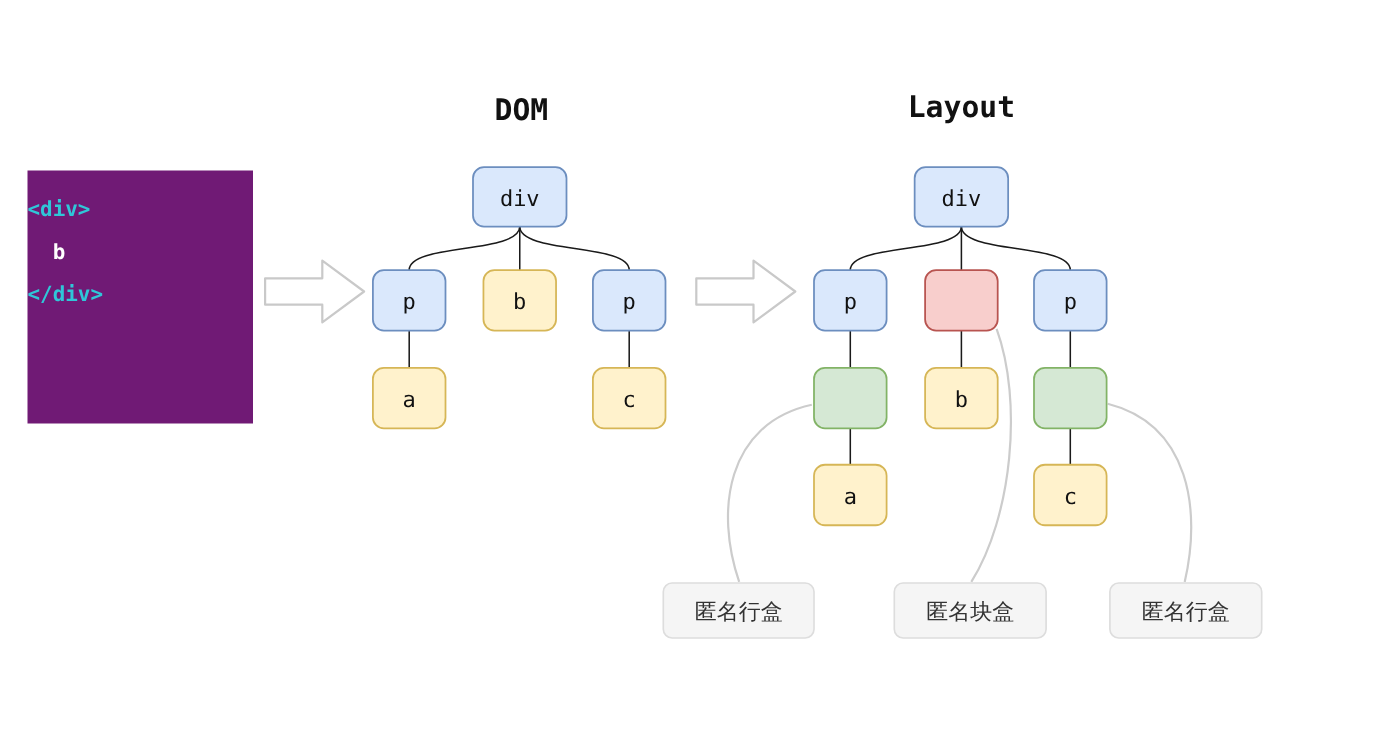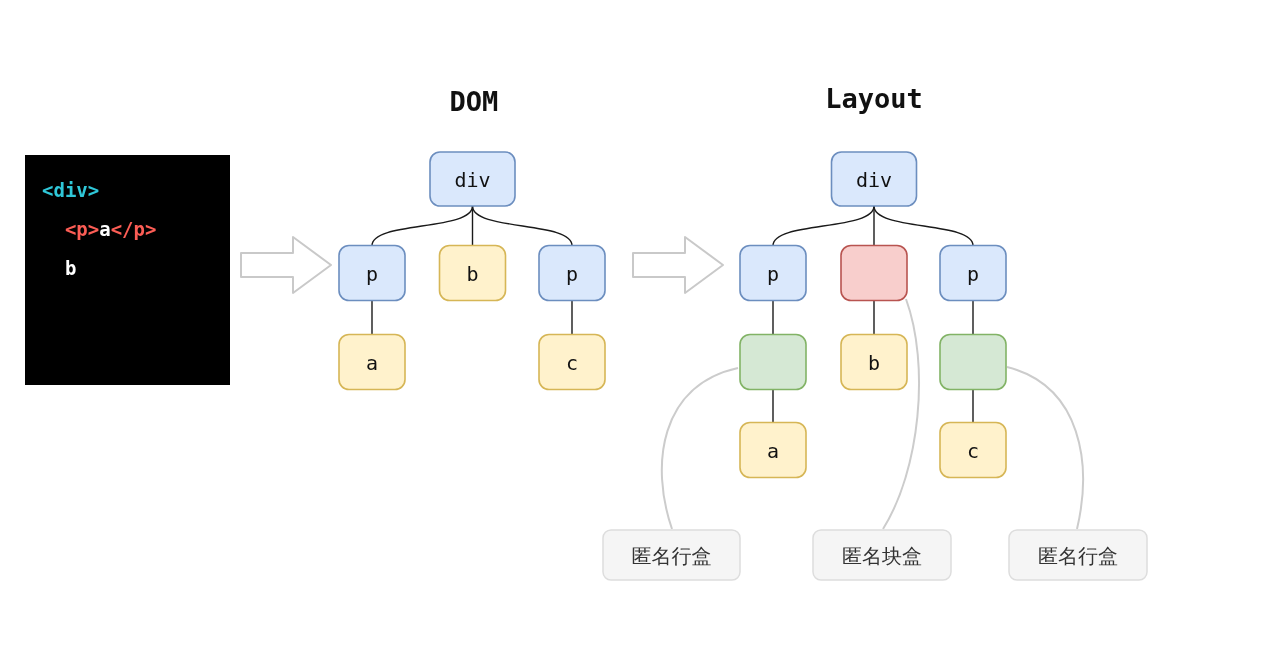--- a/index.html
+++ b/index.html
@@ -2,21 +2,21 @@
 <html><head>
 <meta charset="utf-8">
 <style>
   * { margin:0; padding:0; box-sizing:border-box; }
   html,body { width:1265px; height:668px; background:#ffffff; overflow:hidden;
               font-family:"DejaVu Sans", sans-serif; }
   .stage { position:relative; width:1265px; height:668px; background:#ffffff; }
 
   
   .code-block { position:absolute; left:25px; top:155px; width:205px; height:230px;
-                background:#000000; padding:16px 0 0 17px;
+                background:#701a75; padding:16px 0 0 0;
                 font-family:"DejaVu Sans Mono", monospace; font-size:19px;
                 font-weight:bold; line-height:39px; }
   .code-line { white-space:pre; }
   .tok-cyan  { color:#2fc7d8; }
   .tok-red   { color:#fc5d55; }
   .tok-plain { color:#ffffff; }
 
   
   svg.diagram { position:absolute; left:0; top:0; }
   .node        { stroke-width:1.6; }
@@ -35,22 +35,22 @@
   .anno-text   { font-family:"DejaVu Sans", sans-serif; font-size:20px; fill:#333;
                  text-anchor:middle; dominant-baseline:central; }
 </style>
 </head>
 <body>
 
 <div class="stage">
 
   <div class="code-block">
     <div class="code-line"><span class="tok-cyan">&lt;div&gt;</span></div>
-    <div class="code-line"><span class="tok-plain">  </span><span class="tok-red">&lt;p&gt;</span><span class="tok-plain">a</span><span class="tok-red">&lt;/p&gt;</span></div>
     <div class="code-line"><span class="tok-plain">  </span><span class="tok-plain">b</span></div>
+    <div class="code-line"><span class="tok-cyan">&lt;/div&gt;</span></div>
   </div>
 
   <svg class="diagram" width="1265" height="668" viewBox="0 0 1265 668">
 
     <text class="tree-title" x="474" y="101">DOM</text>
     <text class="tree-title" x="874" y="98">Layout</text>
 
     <path class="block-arrow" d="M241 253 L293 253 L293 237 L331 265 L293 293 L293 277 L241 277 Z"></path>
     <path class="block-arrow" d="M633 253 L685 253 L685 237 L723 265 L685 293 L685 277 L633 277 Z"></path>
 

